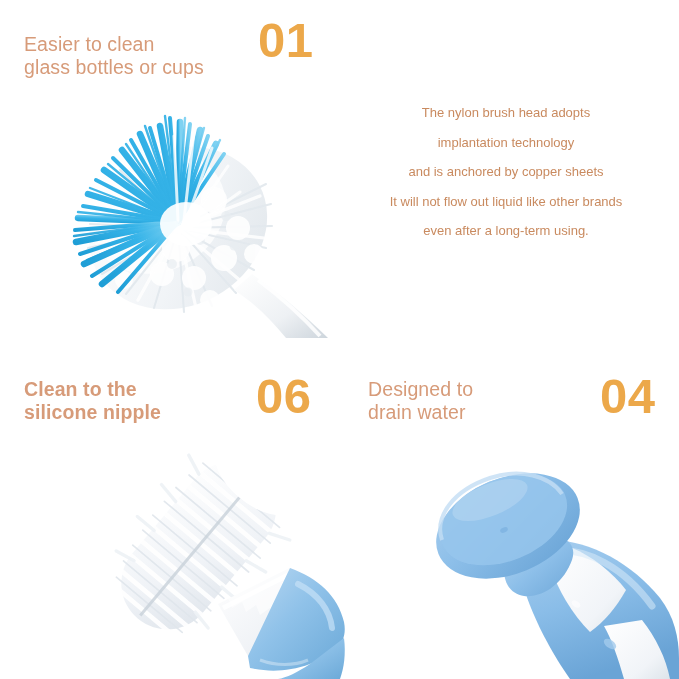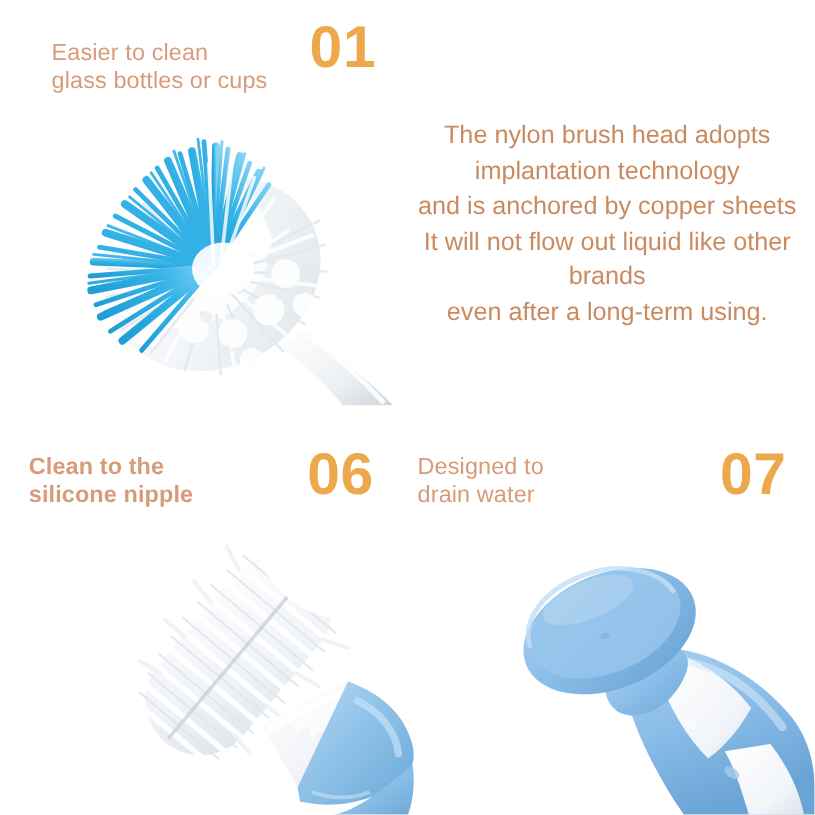--- a/index.html
+++ b/index.html
@@ -30,38 +30,38 @@
   }
   .step-number {
     position: absolute;
     color: #eca84a;
     font-size: 49px;
     line-height: 49px;
     font-weight: 700;
     letter-spacing: 0.5px;
   }
 
-  #heading-01 { left: 24px;  top: 33px; margin-left: 19px; }
+  #heading-01 { left: 24px;  top: 33px; }
   #number-01  { left: 258px; top: 16px; }
 
   #heading-02 { left: 24px;  top: 378px; font-weight: bold; }
   #number-02  { left: 256px; top: 372px; }
 
-  #heading-03 { left: 348px; top: 378px; }
+  #heading-03 { left: 368px; top: 378px; }
   #number-03  { left: 600px; top: 372px; }
 
   
   #description {
     position: absolute;
     left: 339px;
     top: 98px;
     width: 334px;
     text-align: center;
     color: #c98a5f;
-    font-size: 21px;
+    font-size: 13px;
     line-height: 29.5px;
     font-weight: 400;
     white-space: pre-line;
   }
 
   
   #art-bottle-brush {
     left: 28px; top: 88px;
     width: 330px; height: 250px;
   }
@@ -324,21 +324,21 @@
                C252 236 254 222 252 206 Z" fill="url(#gNipHandle)"></path>
       <path d="M206 152 C226 162 238 178 240 196" stroke="#c3dff5" stroke-width="6" fill="none" stroke-linecap="round" opacity="0.75"></path>
       <path d="M168 228 C184 234 202 234 216 228" stroke="#ffffff" stroke-width="3" fill="none" opacity="0.35"></path>
     </g>
   </svg>
 </div>
 
 <div class="feature-heading" id="heading-03">Designed to
 drain water</div>
 
-<div class="step-number" id="number-03">07</div>
+<div class="step-number" id="number-03">04</div>
 
 <div class="panel" id="art-suction-base">
   <svg viewBox="0 0 259 231" xmlns="http://www.w3.org/2000/svg">
     <defs>
       <linearGradient id="gCup" x1="0" y1="0" x2="0.7" y2="1">
         <stop offset="0%" stop-color="#a7cdee"></stop>
         <stop offset="45%" stop-color="#8dbfe9"></stop>
         <stop offset="100%" stop-color="#6fa8d9"></stop>
       </linearGradient>
       <linearGradient id="gNeck" x1="0" y1="0" x2="1" y2="1">

